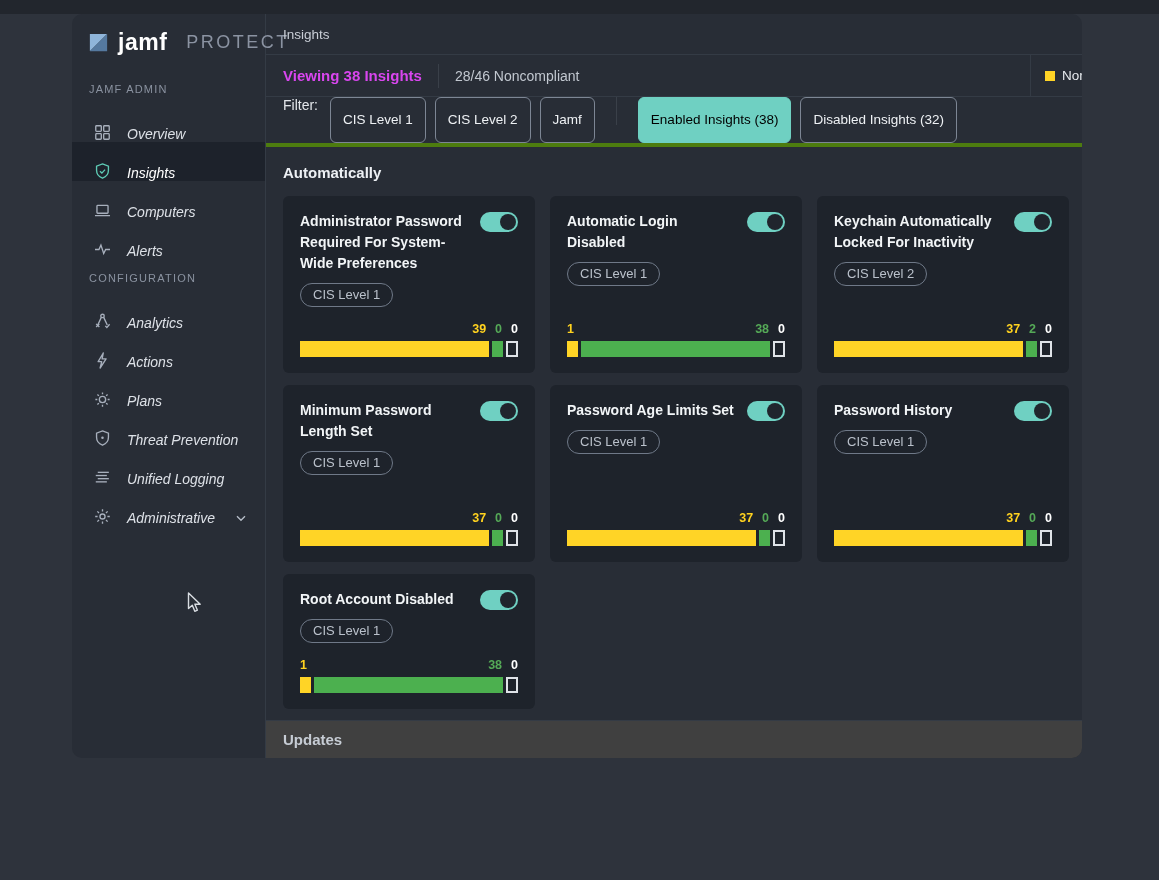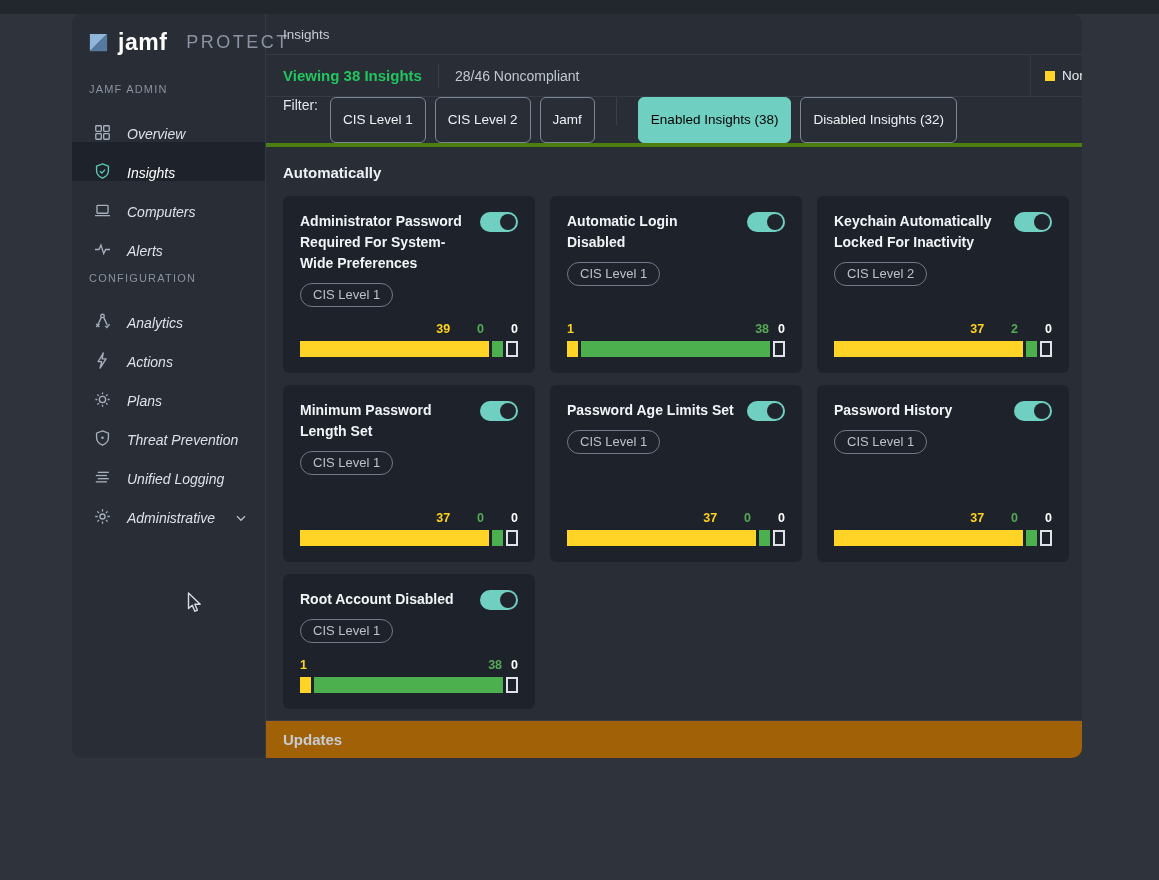--- a/index.html
+++ b/index.html
@@ -29,21 +29,21 @@
   .nav-item .nicon { width:20px; height:20px; margin-right:14px; flex:none; color:#a7afbc; display:flex; align-items:center; }
   .nav-item.selected { background:#1d222b; color:#ffffff; }
   .nav-item.selected .nicon { color:#5ecbb5; }
   .nav-item .chev { margin-left:auto; color:#b6bdc8; width:16px; height:16px; }
 
   
   .main { flex:1; min-width:0; display:flex; flex-direction:column; }
   .row1 { height:41px; flex:none; border-bottom:1px solid #343b45; display:flex; align-items:center; padding-left:17px;
           font-size:13.5px; color:#c9ced6; }
   .row2 { height:42px; flex:none; border-bottom:1px solid #343b45; display:flex; align-items:center; padding-left:17px; position:relative; }
-  .viewing { font-size:15px; font-weight:bold; color:#22c55e; }
+  .viewing { font-size:15px; font-weight:bold; color:#d946ef; }
   .hdiv { width:1px; height:24px; background:#3a4049; margin:0 16px; }
   .summary { font-size:14px; color:#c2c8d0; }
   .legend { position:absolute; right:0; top:0; bottom:0; width:52px; border-left:1px solid #343b45;
             display:flex; align-items:center; padding-left:14px; overflow:hidden; }
   .legend .sq { width:10px; height:10px; background:#ffd426; flex:none; margin-right:7px; }
   .legend .txt { white-space:nowrap; font-size:13.5px; color:#e7eaee; }
 
   .row3 { height:50px; flex:none; border-bottom:4px solid #4d7c0f; display:flex; padding-left:17px; gap:9px; }
   .filter-label { font-size:14px; color:#e3e6ea; margin-right:3px; }
   .pill { border:1px solid #7d8694; border-radius:6px; background:transparent; color:#eef1f4;
@@ -56,32 +56,32 @@
 
   .grid { display:grid; grid-template-columns:repeat(3,252px); gap:12px 15px; padding:0 13px 0 17px; align-items:start; }
   .card { background:#1e232b; border-radius:6px; padding:15px 17px 16px; height:177px; display:flex; flex-direction:column; }
   .card.short { height:135px; }
   .card-head { display:flex; align-items:flex-start; }
   .card-title { font-size:14px; font-weight:bold; color:#f2f5f7; line-height:21px; flex:1; padding-right:8px; }
   .toggle { width:38px; height:20px; border-radius:10px; background:#6fd0c2; position:relative; flex:none; margin-top:1px; cursor:pointer; }
   .toggle .knob { position:absolute; top:2px; right:2px; width:16px; height:16px; border-radius:50%; background:#20252d; }
   .tag { align-self:flex-start; border:1px solid #6f7988; border-radius:13px; padding:3px 12px 4px; font-size:13px; color:#bac1cb; margin-top:9px; white-space:nowrap; }
   .stats { display:flex; margin-top:auto; padding-bottom:5px; font-size:12.5px; font-weight:bold; }
-  .stats.right { justify-content:flex-end; gap:27px; }
+  .stats.right { justify-content:flex-end; gap:9px; }
   .stats.split { justify-content:space-between; }
   .stats .grp { display:flex; gap:9px; }
   .st.y { color:#ffd21f; } .st.g { color:#55a957; } .st.w { color:#ffffff; }
   .bar { display:flex; height:16px; gap:3px; }
   .seg.major { flex:1; }
   .seg.small { width:11px; flex:none; }
   .seg.yellow { background:#ffd426; }
   .seg.green { background:#4cb04f; }
   .seg.empty { width:12px; flex:none; border:2px solid #dfe3e8; background:transparent; }
 
-  .updates-band { margin-top:auto; height:38px; flex:none; background:#a16207; border-top:1px solid #343b45;
+  .updates-band { margin-top:auto; height:38px; flex:none; background:#404040; border-top:1px solid #343b45;
                   display:flex; align-items:center; padding-left:17px; font-size:15px; font-weight:bold; color:#c6ccd4; }
 
   .cursor { position:absolute; left:187px; top:592px; pointer-events:none; }
 </style>
 </head>
 <body>
 
 <div class="top-strip"></div>
 
 <div class="window">

